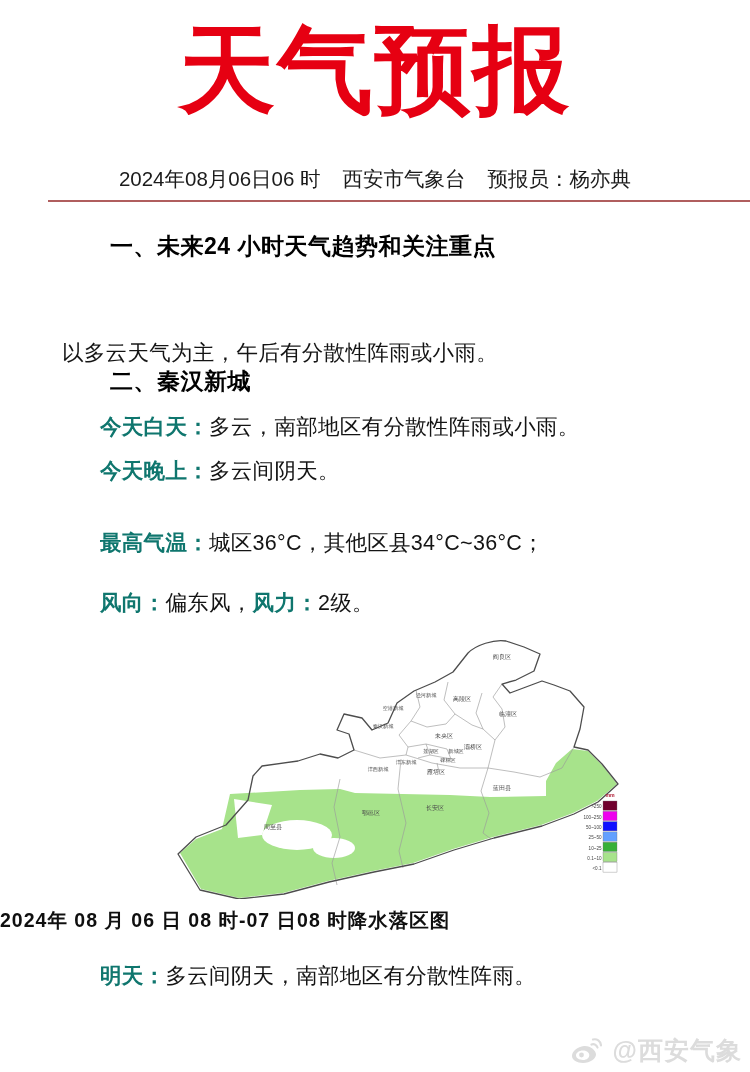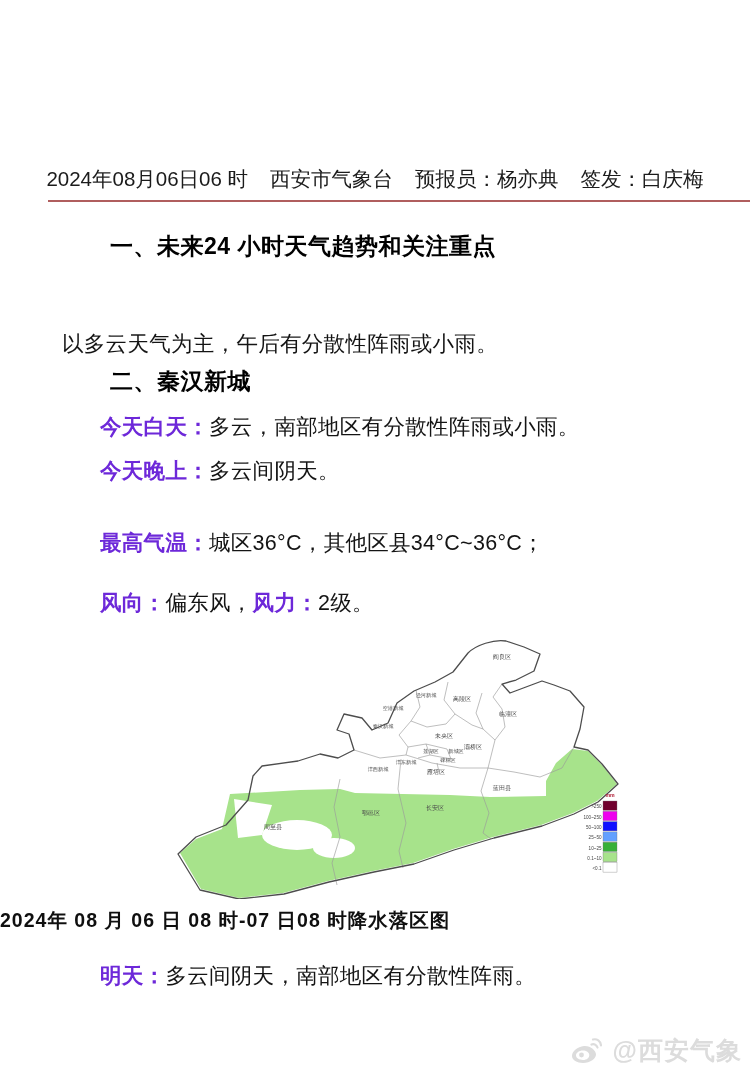--- a/index.html
+++ b/index.html
@@ -16,24 +16,24 @@
   .meta-line{
     top:165px;left:0;width:100%;display:flex;justify-content:center;gap:22px;
     font-size:20.5px;color:#1b1b1b;white-space:nowrap;
   }
   .meta-line .pair{display:inline-flex;gap:0;}
   .divider{top:200px;left:48px;right:0;height:2px;background:#b05e5e;}
   .h1{font-weight:bold;font-size:23px;color:#000;letter-spacing:0.5px;white-space:nowrap;margin-left:48px;}
   .s1h{top:231px;left:62px;}
   .body-line{font-size:21.5px;letter-spacing:0.3px;white-space:nowrap;color:#141414;}
   .para1{top:284px;left:112px;}
-  .para2{top:329px;left:62px;text-align:right;}
+  .para2{top:338px;left:62px;text-align:right;}
   .s2h{top:366px;left:62px;}
   .fline{left:100px;font-size:21.5px;letter-spacing:0.3px;white-space:nowrap;}
-  .fline b{font-weight:bold;color:#6d28d9;}
+  .fline b{font-weight:bold;color:#0f766e;}
   .map-wrap{top:637px;left:150px;width:490px;height:262px;}
   .map-wrap svg{display:block;}
   .caption{
     top:901px;left:0;width:100%;text-align:left;
     font-weight:bold;font-size:19.5px;letter-spacing:1px;color:#0f0f0f;white-space:nowrap;margin-top:6px;
   }
   .tomorrow{top:961px;}
   .watermark{
     right:8px;bottom:5px;display:flex;align-items:center;gap:11px;
     color:#dcdcdc;font-weight:bold;font-size:25px;letter-spacing:1px;
@@ -41,31 +41,28 @@
   .dname{font-size:6.2px;fill:#4a4a4a;}
   .dname.sm{font-size:5.2px;}
   .legend-label{font-size:4.6px;fill:#444;}
   .legend-title{font-size:5.2px;fill:#b2223a;font-weight:bold;}
 </style>
 </head>
 <body>
 
 <div class="page">
 
+  <div class="abs doc-title">天气预报</div>
 
   <div class="abs meta-line">
     <span>2024年08月06日06 时</span>
     <span>西安市气象台</span>
     <span class="pair">
         <span>预报员：</span>
         <span>杨亦典</span>
-      </span>
-    <span class="pair">
-        <span>签发：</span>
-        <span>白庆梅</span>
       </span>
   </div>
 
   <div class="abs divider"></div>
 
   <div class="abs h1 s1h">一、未来24 小时天气趋势和关注重点</div>
   <div class="abs body-line para2">以多云天气为主，午后有分散性阵雨或小雨。</div>
 
   <div class="abs h1 s2h">二、秦汉新城</div>
 

